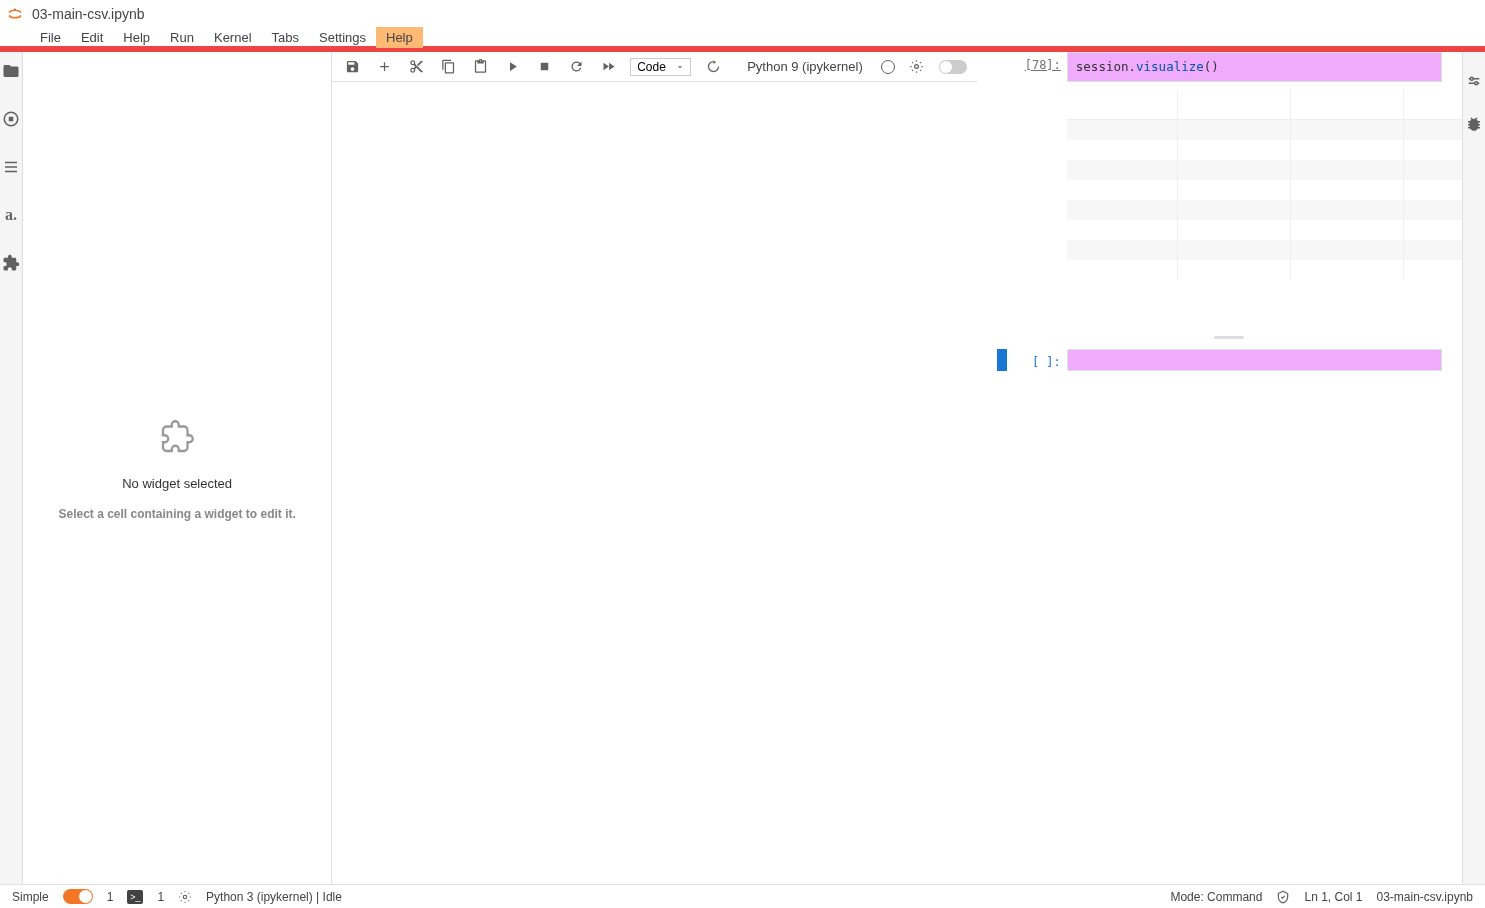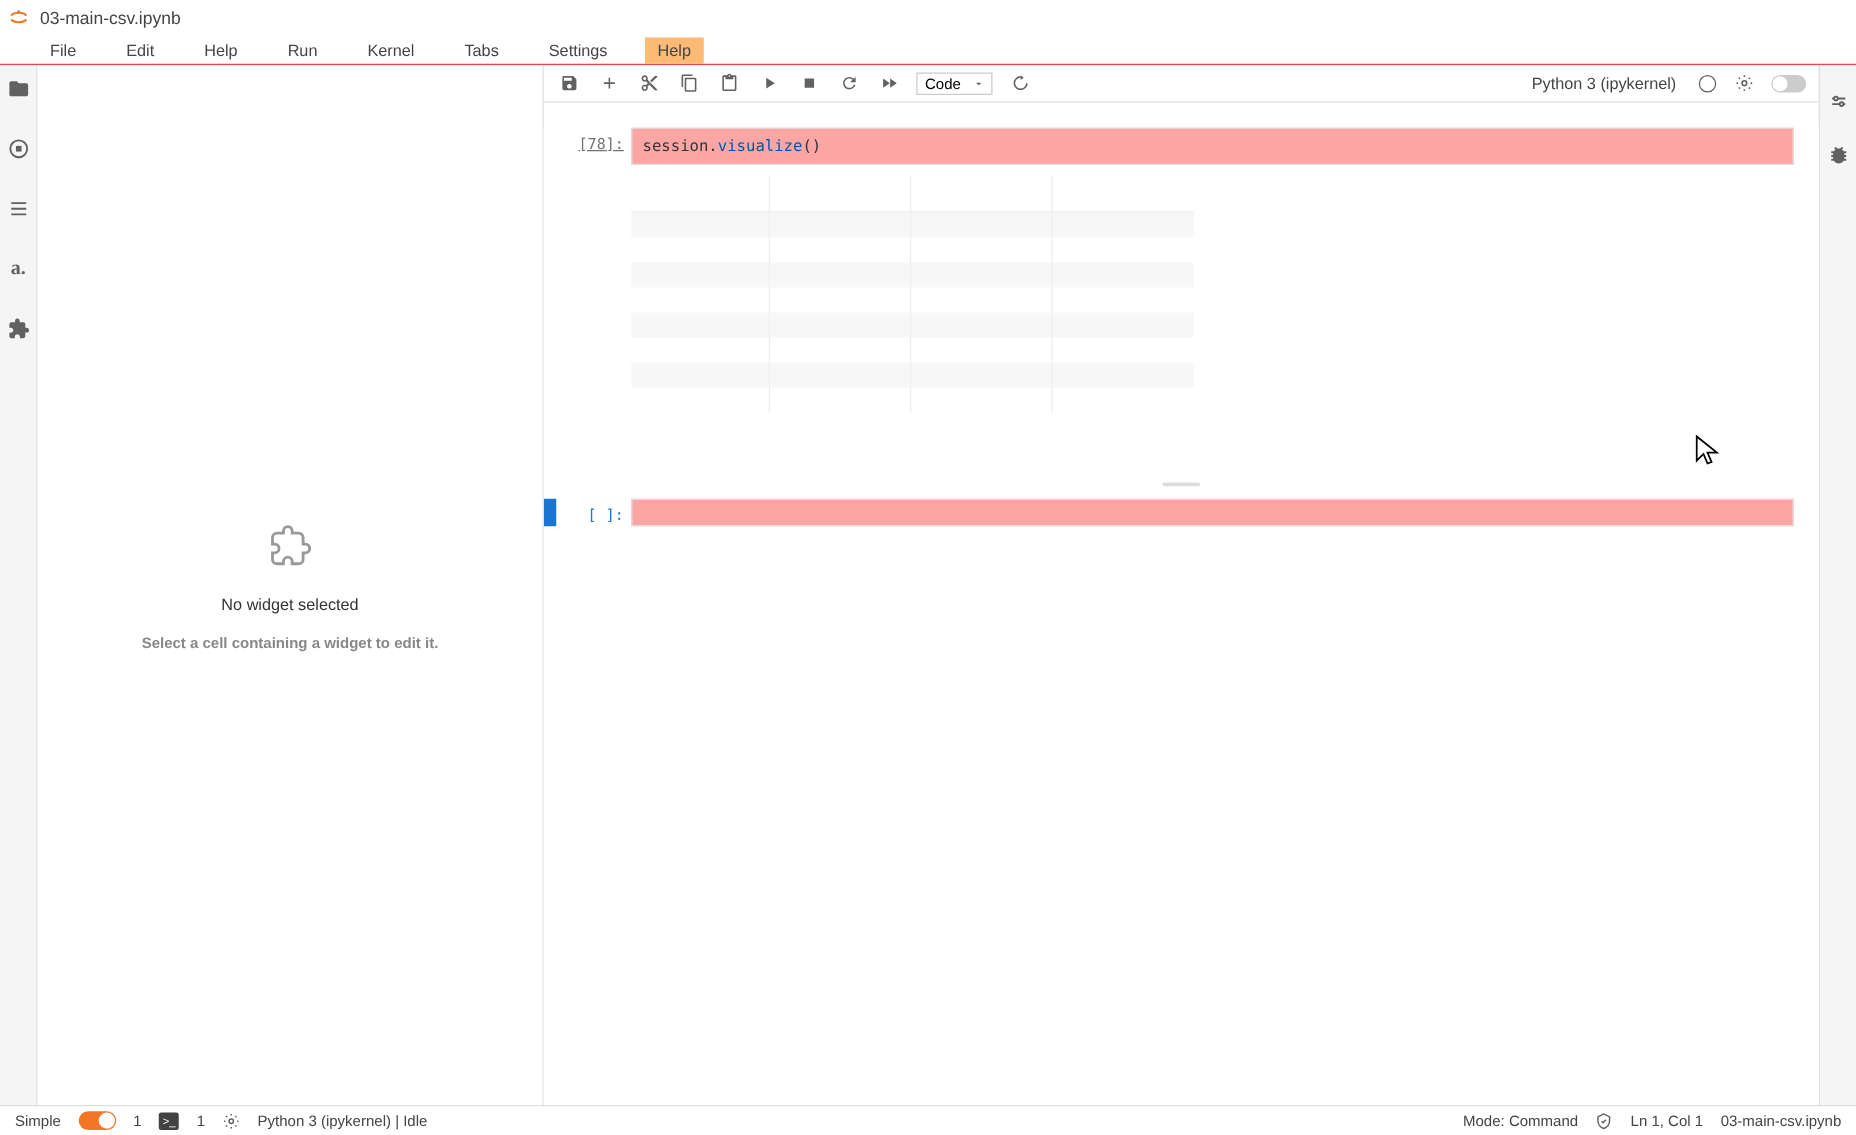--- a/index.html
+++ b/index.html
@@ -4,40 +4,40 @@
 <style>
 * { box-sizing: border-box; margin: 0; padding: 0; }
 body { font-family: -apple-system, BlinkMacSystemFont, "Segoe UI", Helvetica, Arial, sans-serif; font-size: 13px; color: #333; background: #fff; overflow: hidden; width: 1485px; height: 908px; }
 
 
 .titlebar { height: 28px; display: flex; align-items: center; padding-left: 6px; background: #fff; }
 .jupyter-logo { width: 18px; height: 18px; margin-right: 8px; }
 .title-text { font-size: 14px; color: #444; }
 
 
-.menubar { height: 24px; display: flex; align-items: flex-end; border-bottom: 1px solid #ef4444; padding-left: 30px; background: #fff; gap: 20px; }
+.menubar { height: 24px; display: flex; align-items: center; border-bottom: 6px solid #ef4444; padding-left: 30px; background: #fff; }
 .menu-item { padding: 3px 10px; font-size: 13px; color: #444; cursor: pointer; display: flex; align-items: center; }
 .menu-item.active { background: #fdba74; }
 
 
 .main { display: flex; height: calc(908px - 28px - 24px - 24px); }
 
 
 .left-rail { width: 30px; background: #f5f5f5; border-right: 1px solid #e0e0e0; display: flex; flex-direction: column; align-items: center; padding-top: 10px; gap: 30px; }
 .left-rail-icon { width: 18px; height: 18px; fill: #616161; cursor: pointer; display:flex; align-items:center; justify-content:center; }
 .left-rail-text { font-family: Georgia, serif; font-size:16px; font-weight:bold; color:#616161; }
 
 
 .left-panel { width: 405px; border-right: 1px solid #e0e0e0; display: flex; flex-direction: column; align-items: center; justify-content: center; background: #fff; }
 .puzzle-icon { width: 42px; height: 42px; stroke: #888; fill: none; stroke-width: 1.8; margin-bottom: 18px; }
 .widget-title { font-size: 13px; color: #333; margin-bottom: 16px; text-align: right; }
 .widget-subtitle { font-size: 12px; color: #888; font-weight: bold; }
 
 
-.notebook-container { flex: 1; display: flex; flex-direction: column; gap: 20px; }
+.notebook-container { flex: 1; display: flex; flex-direction: row; gap: 20px; }
 
 
 .toolbar { height: 30px; border-bottom: 1px solid #e0e0e0; display: flex; align-items: center; padding: 0 10px; gap: 12px; }
 .tool-icon { width: 15px; height: 15px; fill: #616161; cursor: pointer; }
 .tool-btn { display:flex; align-items:center; justify-content:center; width:20px; height:20px; }
 .cell-type-select { border: 1px solid #ccc; font-size: 12px; padding: 1px 24px 1px 6px; background: #fff; appearance: none; position: relative; }
 .select-wrap { position: relative; display: inline-flex; align-items: center; }
 .select-arrow { position: absolute; right: 6px; pointer-events: none; }
 .toolbar-spacer { flex: 1; }
 .kernel-name { font-size: 13px; color: #444; margin-right: 6px; }
@@ -49,21 +49,21 @@
 .notebook-body { flex:1; overflow-y: scroll; background: #fff; padding: 0 0 40px 0; position: relative; }
 .notebook-body::-webkit-scrollbar { width: 14px; }
 .notebook-body::-webkit-scrollbar-track { background: #f5f5f5; }
 .notebook-body::-webkit-scrollbar-thumb { background: #ccc; }
 
 .cell { display: flex; margin: 0; }
 .cell-gutter { width: 10px; }
 .cell.selected .cell-gutter { background: #1976d2; }
 .cell-prompt { width: 60px; text-align: right; padding: 6px 6px 0 0; font-family: "Menlo","Consolas",monospace; font-size: 12px; color: #8f8f8f; }
 .cell-prompt.has-exec { color: #737373; text-decoration: underline; }
-.cell-input { flex: 1; background: #fca5a5; border: 1px solid #e0e0e0; padding: 5px 8px; font-family: "Menlo","Consolas",monospace; font-size: 12.5px; line-height: 1.4; margin-right: 20px; }
+.cell-input { flex: 1; background: #f0abfc; border: 1px solid #e0e0e0; padding: 5px 8px; font-family: "Menlo","Consolas",monospace; font-size: 12.5px; line-height: 1.4; margin-right: 20px; }
 .code-obj { color: #333; }
 .code-dot { color: #333; }
 .code-method { color: #0055aa; }
 .code-paren { color: #333; }
 
 .cell-output { margin: 8px 0 0 70px; }
 .output-table-placeholder { width: 450px; border-collapse: collapse; }
 .output-table-placeholder td { height: 20px; border-right: 1px solid #eee; }
 .output-table-placeholder tr.striped td { background: #f7f7f7; }
 .output-table-placeholder td.col0 { width: 110px; }
@@ -204,21 +204,21 @@
             <path fill="#616161" d="M7 10l5 5 5-5z"></path>
           </svg>
       </div>
       <div class="tool-btn">
           <svg class="tool-icon" viewBox="0 0 24 24">
             <path fill="none" stroke="#616161" stroke-width="2" d="M12 4 a8 8 0 1 0 8 8"></path>
             <path fill="#616161" d="M12 2 l4 3 -4 3z"></path>
           </svg>
         </div>
       <div class="toolbar-spacer"></div>
-      <span class="kernel-name">Python 3 (ipykernel)</span>
+      <span class="kernel-name">Python 9 (ipykernel)</span>
       <div class="kernel-circle"></div>
       <div class="tool-btn">
           <svg class="tool-icon" viewBox="0 0 24 24" style="fill:none;stroke:#616161;stroke-width:2">
             <circle cx="12" cy="12" r="3"></circle>
             <path d="M12 2v2M12 20v2M4.93 4.93l1.41 1.41M17.66 17.66l1.41 1.41M2 12h2M20 12h2M4.93 19.07l1.41-1.41M17.66 6.34l1.41-1.41"></path>
           </svg>
         </div>
       <div class="toggle"></div>
     </div>
 

